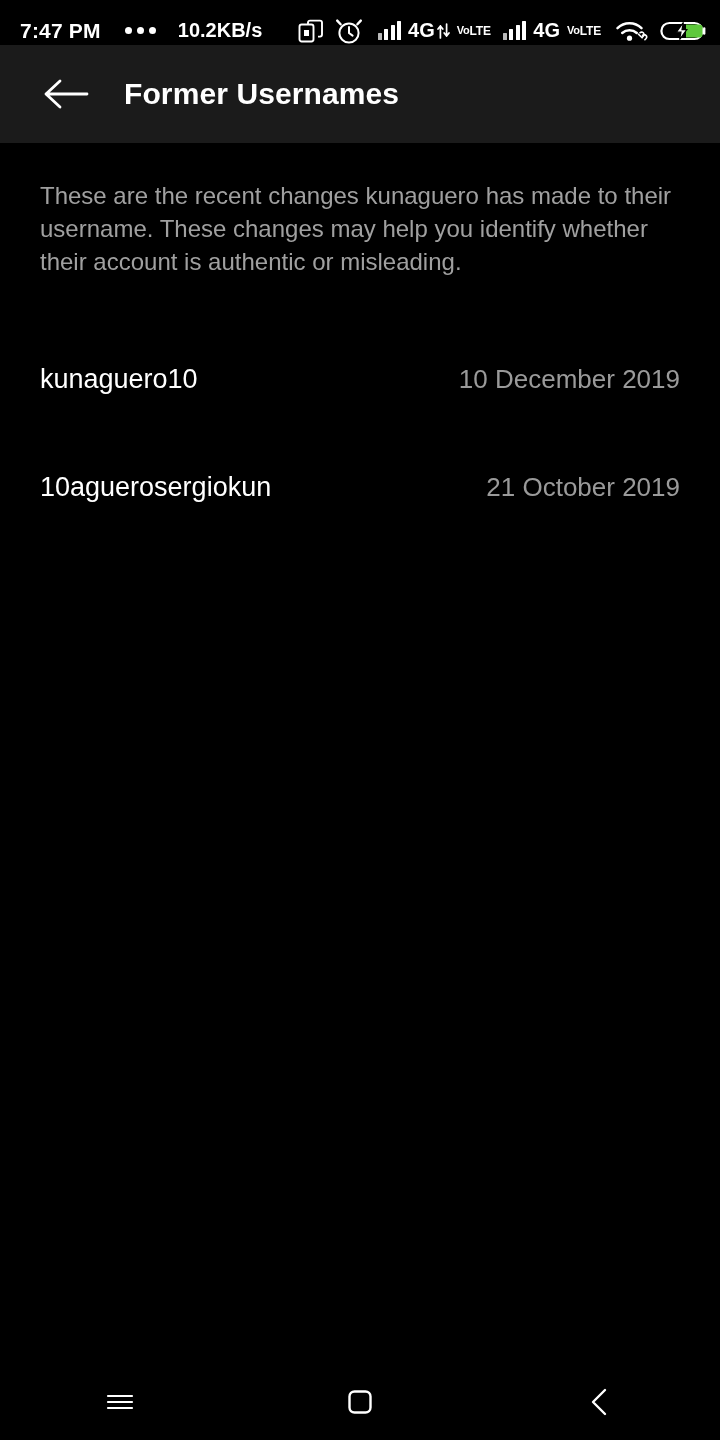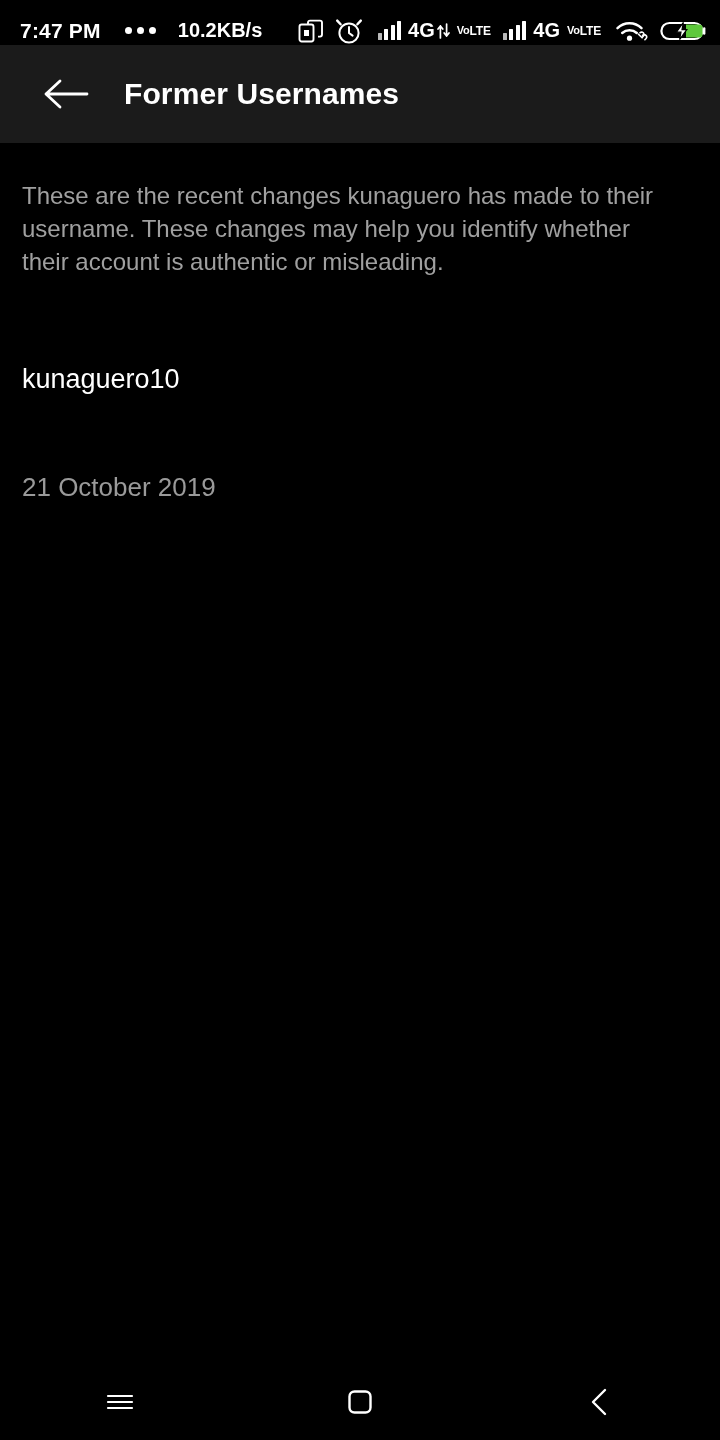--- a/index.html
+++ b/index.html
@@ -130,21 +130,21 @@
     white-space:nowrap;
   }
 
   
   #content {
     position:absolute;
     top:143px; left:0;
     width:720px;
     bottom:76px;
     background:#000000;
-    padding:0 22px;
+    padding:0 40px;
   }
   #description {
     margin-top:36px;
     color:#a0a0a0;
     font-size:24px;
     line-height:33px;
     max-width:660px;
   }
   #username-list { margin-top:39px; }
   .username-row {
@@ -280,23 +280,25 @@
   </div>
 
   <div id="content">
 
     <div id="description">These are the recent changes kunaguero has made to their username. These changes may help you identify whether their account is authentic or misleading.</div>
 
     <div id="username-list">
 
       <div class="username-row">
         <span class="username-text">kunaguero10</span>
+        <span class="username-date">10 December 2019</span>
       </div>
 
       <div class="username-row">
+        <span class="username-text">10aguerosergiokun</span>
         <span class="username-date">21 October 2019</span>
       </div>
 
     </div>
   </div>
 
   <div id="nav-bar">
 
     <div class="nav-btn">
       <svg width="40" height="30" viewBox="0 0 40 30">

